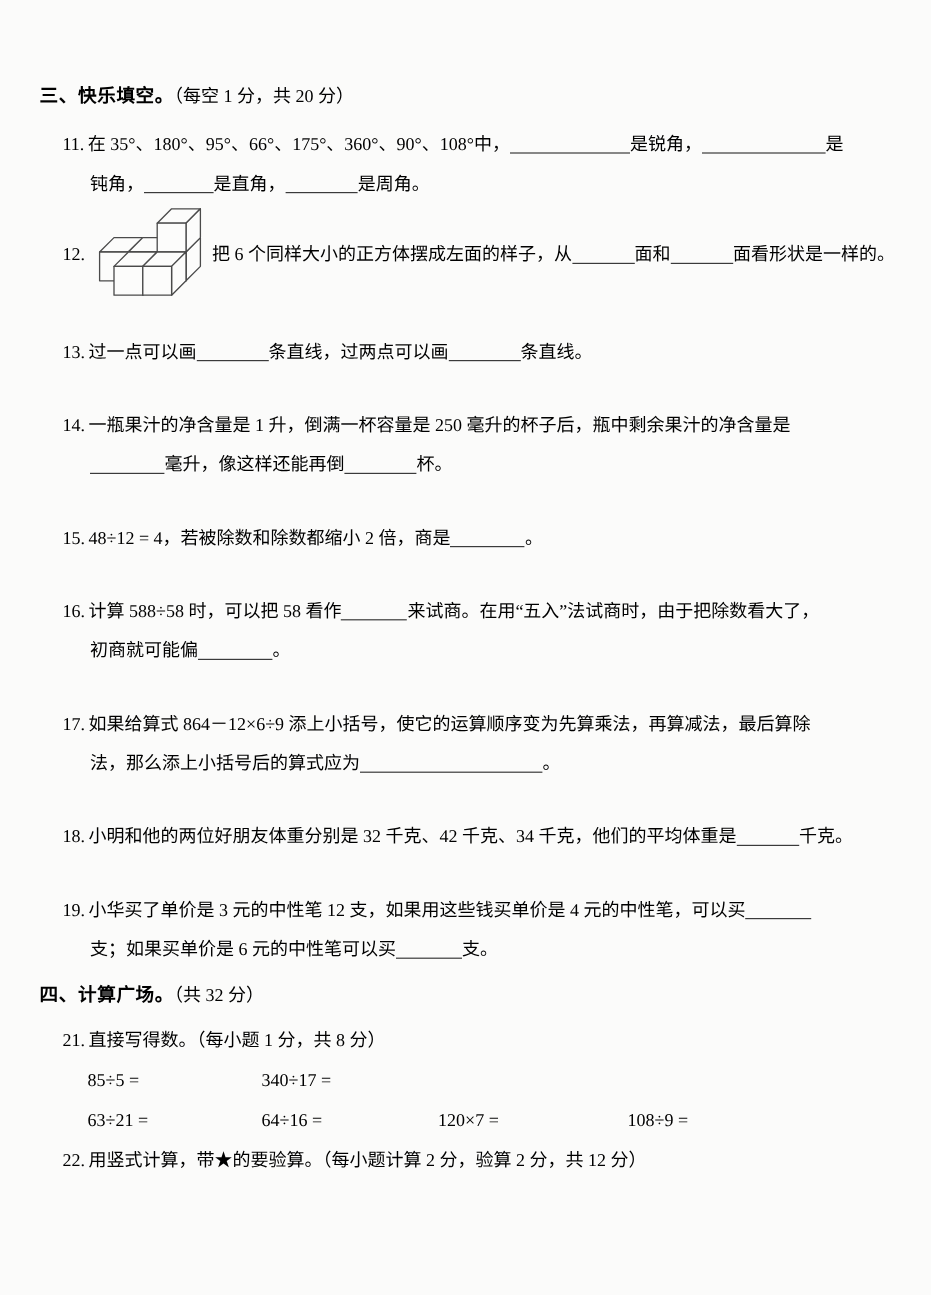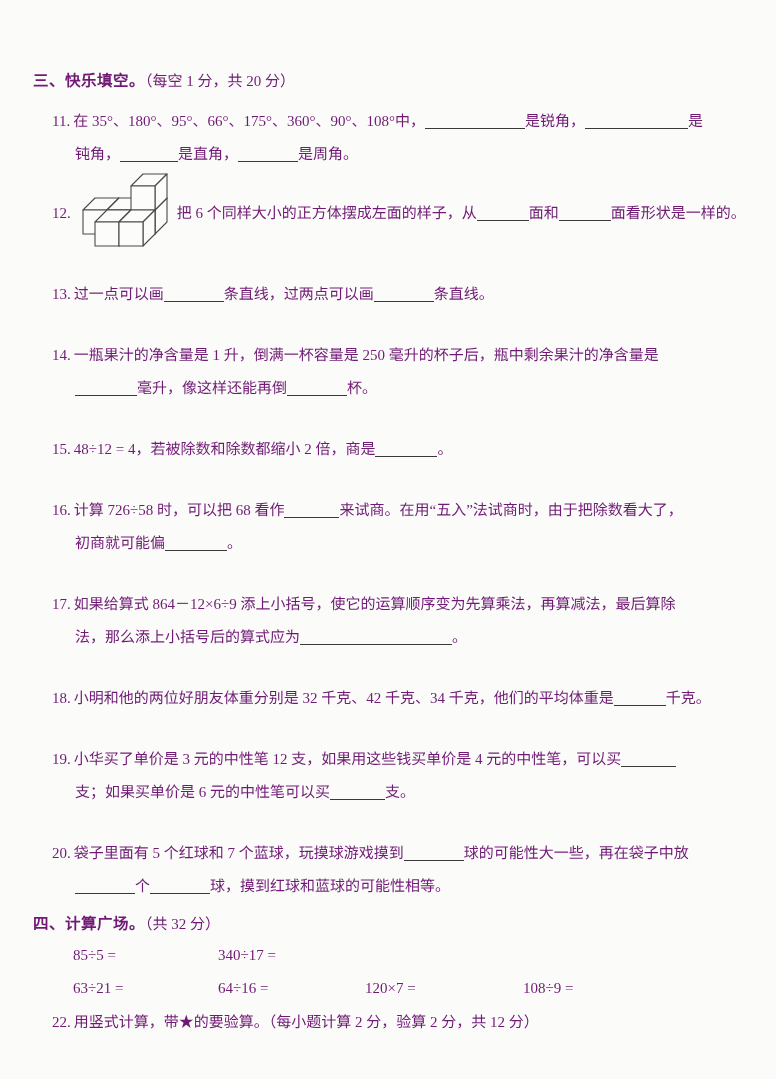--- a/index.html
+++ b/index.html
@@ -2,21 +2,21 @@
 <html lang="zh-CN"><head>
 <meta charset="utf-8">
 <style>
   * { margin: 0; padding: 0; box-sizing: border-box; }
   html, body { background: #e9e9e9; }
   body { width: 776px; margin: 0 auto; }
   .page {
     position: relative;
     width: 776px; height: 1079px;
     background: #fbfbfa;
-    color: #701a75;
+    color: #000000;
     font-family: "Liberation Serif", "DejaVu Serif", serif;
     font-size: 15px;
     overflow: hidden;
     padding: 66px 30px 0 33px;
   }
   
   .sec-head { line-height: 30px; white-space: nowrap; }
   .sec-title {
     font-family: "Liberation Sans", "DejaVu Sans", sans-serif;
     font-weight: 700; font-size: 15.5px; letter-spacing: .5px;
@@ -116,47 +116,46 @@
   <p class="q">
     <span class="qno">14.</span><span>一瓶果汁的净含量是 1 升，倒满一杯容量是 250 毫升的杯子后，瓶中剩余果汁的净含量是</span><br>
     <span class="blank w62"></span><span>毫升，像这样还能再倒</span><span class="blank w60"></span><span>杯。</span>
   </p>
 
   <p class="q">
     <span class="qno">15.</span><span>48÷12 = 4，若被除数和除数都缩小 2 倍，商是</span><span class="blank w62"></span><span>。</span>
   </p>
 
   <p class="q">
-    <span class="qno">16.</span><span>计算 726÷58 时，可以把 68 看作</span><span class="blank w55"></span><span>来试商。在用“五入”法试商时，由于把除数看大了，</span><br>
+    <span class="qno">16.</span><span>计算 588÷58 时，可以把 58 看作</span><span class="blank w55"></span><span>来试商。在用“五入”法试商时，由于把除数看大了，</span><br>
     <span>初商就可能偏</span><span class="blank w62"></span><span>。</span>
   </p>
 
   <p class="q">
     <span class="qno">17.</span><span>如果给算式 864－12×6÷9 添上小括号，使它的运算顺序变为先算乘法，再算减法，最后算除</span><br>
     <span>法，那么添上小括号后的算式应为</span><span class="blank w150"></span><span>。</span>
   </p>
 
   <p class="q">
     <span class="qno">18.</span><span>小明和他的两位好朋友体重分别是 32 千克、42 千克、34 千克，他们的平均体重是</span><span class="blank w52"></span><span>千克。</span>
   </p>
 
   <p class="q">
     <span class="qno">19.</span><span>小华买了单价是 3 元的中性笔 12 支，如果用这些钱买单价是 4 元的中性笔，可以买</span><span class="blank w55"></span><br>
     <span>支；如果买单价是 6 元的中性笔可以买</span><span class="blank w55"></span><span>支。</span>
   </p>
 
-  <p class="q">
-    <span class="qno">20.</span><span>袋子里面有 5 个红球和 7 个蓝球，玩摸球游戏摸到</span><span class="blank w60"></span><span>球的可能性大一些，再在袋子中放</span><br>
-    <span class="blank w60"></span><span>个</span><span class="blank w60"></span><span>球，摸到红球和蓝球的可能性相等。</span>
-  </p>
 
   <div class="sec-head" style="margin-top:6px;">
     <span class="sec-title">四、计算广场。</span><span class="sec-score">（共 32 分）</span>
   </div>
 
+  <p class="q" style="margin-top:7px;">
+    <span class="qno">21.</span><span>直接写得数。（每小题 1 分，共 8 分）</span>
+  </p>
   <div class="calc-grid">
     <span>85÷5 =</span>
     <span>340÷17 =</span>
   </div>
   <div class="calc-grid">
     <span>63÷21 =</span>
     <span>64÷16 =</span>
     <span>120×7 =</span>
     <span>108÷9 =</span>
   </div>

